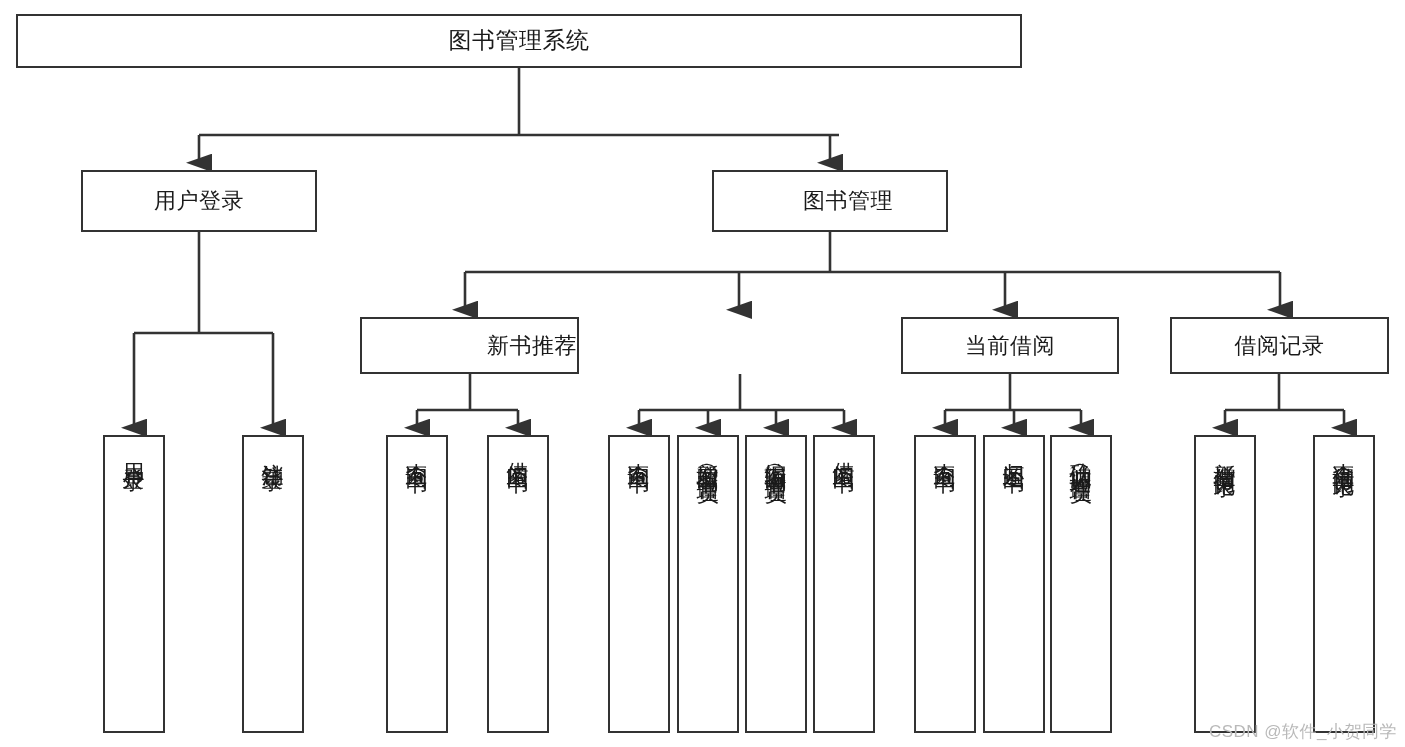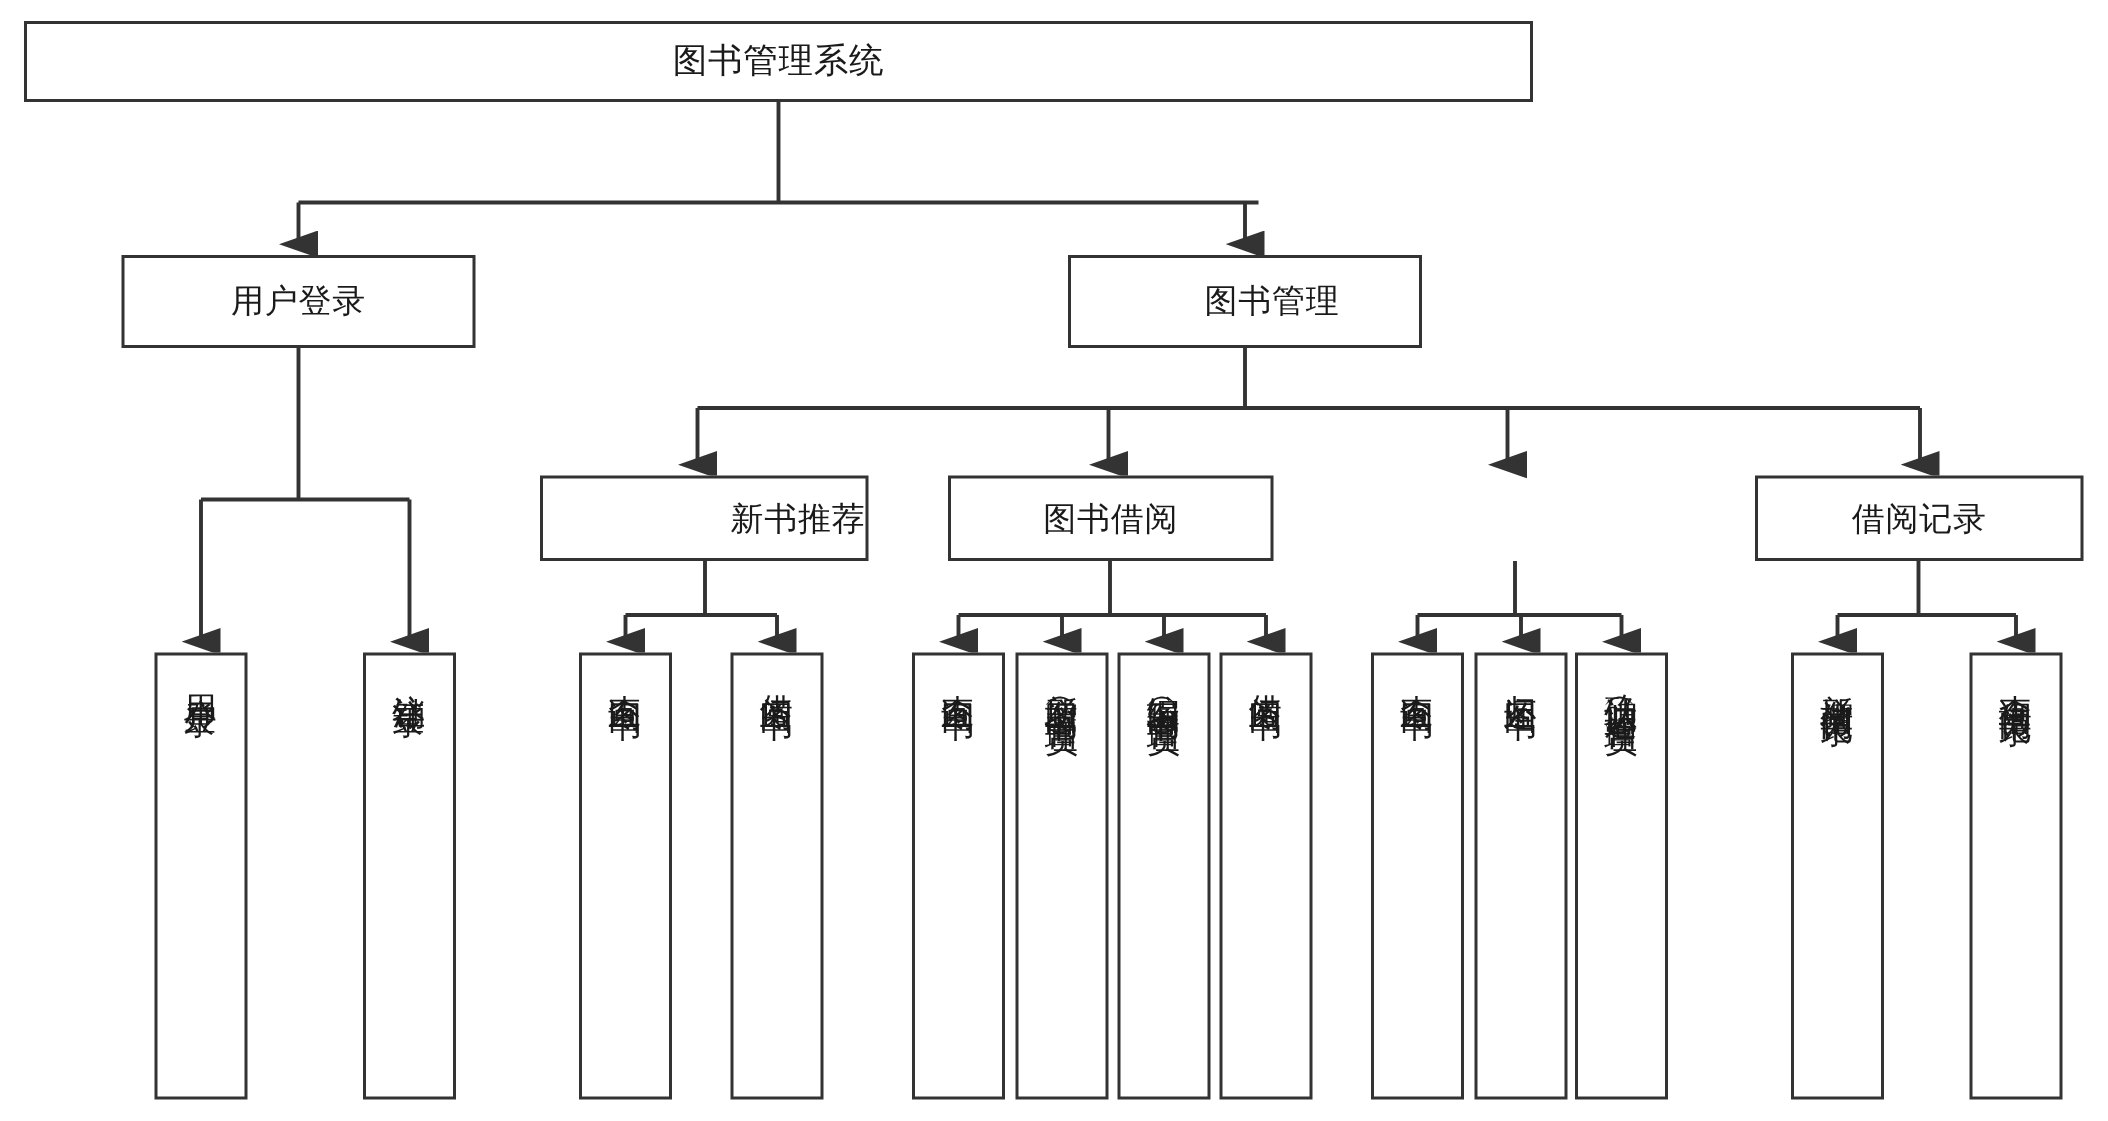--- a/index.html
+++ b/index.html
@@ -135,22 +135,22 @@
   <div class="node-box node-h" style="left: 81px; top: 170px; width: 236px; height: 62px; border-color: rgb(51, 51, 51); background: rgb(255, 255, 255);">
     <span class="node-label" style="color: rgb(26, 26, 26);">用户登录</span>
   </div>
   <div class="node-box node-h" style="left: 712px; top: 170px; width: 236px; height: 62px; border-color: rgb(51, 51, 51); background: rgb(255, 255, 255);">
     <span class="node-label" style="color: rgb(26, 26, 26); margin-left: 36px;">图书管理</span>
   </div>
 
   <div class="node-box node-h" style="left: 360px; top: 317px; width: 219px; height: 57px; border-color: rgb(51, 51, 51); background: rgb(255, 255, 255); justify-content: flex-end;">
     <span class="node-label" style="color: rgb(26, 26, 26);">新书推荐</span>
   </div>
-  <div class="node-box node-h" style="left: 632px; top: 317px; width: 217px; height: 57px; border-color: rgb(51, 51, 51); background: rgb(255, 255, 255);">
-    <span class="node-label" style="color: rgb(26, 26, 26);">图书借阅</span>
+  <div class="node-box node-h" style="left: 901px; top: 317px; width: 218px; height: 57px; border-color: rgb(51, 51, 51); background: rgb(255, 255, 255);">
+    <span class="node-label" style="color: rgb(26, 26, 26);">当前借阅</span>
   </div>
   <div class="node-box node-h" style="left: 1170px; top: 317px; width: 219px; height: 57px; border-color: rgb(51, 51, 51); background: rgb(255, 255, 255); align-items: center;">
     <span class="node-label" style="color: rgb(26, 26, 26);">借阅记录</span>
   </div>
 
   <div class="node-box node-v" style="left: 103px; top: 435px; width: 62px; height: 298px; border-color: rgb(51, 51, 51); background: rgb(255, 255, 255);">
     <span class="node-label" style="color: rgb(26, 26, 26);">用户登录</span>
   </div>
   <div class="node-box node-v" style="left: 242px; top: 435px; width: 62px; height: 298px; border-color: rgb(51, 51, 51); background: rgb(255, 255, 255);">
     <span class="node-label" style="color: rgb(26, 26, 26);">注销登录</span>
@@ -182,13 +182,14 @@
   <div class="node-box node-v" style="left: 1050px; top: 435px; width: 62px; height: 298px; border-color: rgb(51, 51, 51); background: rgb(255, 255, 255);">
     <span class="node-label" style="color: rgb(26, 26, 26);">确认归还（管理员）</span>
   </div>
   <div class="node-box node-v" style="left: 1194px; top: 435px; width: 62px; height: 298px; border-color: rgb(51, 51, 51); background: rgb(255, 255, 255);">
     <span class="node-label" style="color: rgb(26, 26, 26);">新增借阅记录</span>
   </div>
   <div class="node-box node-v" style="left: 1313px; top: 435px; width: 62px; height: 298px; border-color: rgb(51, 51, 51); background: rgb(255, 255, 255);">
     <span class="node-label" style="color: rgb(26, 26, 26);">查询借阅记录</span>
   </div>
 
+  <div class="watermark" style="color: rgb(185, 185, 185);">CSDN @软件_小贺同学</div>
 </div>
 
 </body></html>

